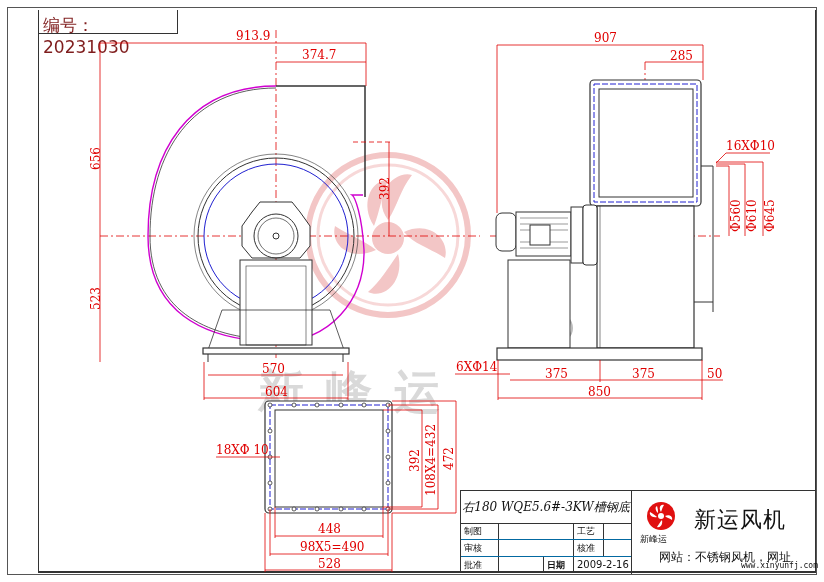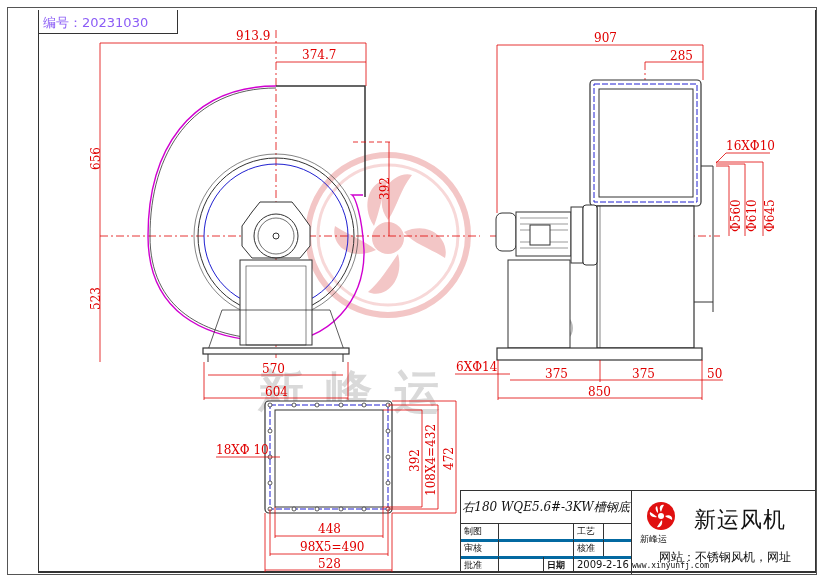--- a/index.html
+++ b/index.html
@@ -1,32 +1,32 @@
 <!DOCTYPE html>
 <html><head>
 <meta charset="utf-8">
 <style>
   html, body { margin:0; padding:0; background:#ffffff; }
   body { width:824px; height:582px; position:relative; overflow:hidden; font-family:"DejaVu Serif", serif; }
   .sheet { position:absolute; left:0; top:0; width:824px; height:582px; }
   .frame-outer { position:absolute; left:7px; top:7px; width:810px; height:568px; border:1px solid #555; box-sizing:border-box; }
   .frame-inner { position:absolute; left:38px; top:10px; width:778px; height:563px; border-left:1.5px solid #333; border-bottom:2px solid #333; border-right:1.5px solid #333; box-sizing:border-box; }
-  .id-box { position:absolute; left:38px; top:10px; width:140px; height:24px; border:1.5px solid #333; border-top:none; box-sizing:border-box; font-family:"DejaVu Sans", sans-serif; font-size:13px; padding:4px 0 0 4px; color:#8b5cf6; }
+  .id-box { position:absolute; left:38px; top:10px; width:140px; height:24px; border:1.5px solid #333; border-top:none; box-sizing:border-box; font-family:"DejaVu Sans", sans-serif; font-size:17px; padding:4px 0 0 4px; color:#7f1d1d; }
   svg.drawing { position:absolute; left:0; top:0; }
   .dim { font-family:"DejaVu Serif", serif; font-size:12px; fill:#e00000; }
   .title-block { position:absolute; left:460px; top:490px; width:356px; height:83px; border-left:1.5px solid #333; border-top:1.5px solid #333; box-sizing:border-box; font-family:"DejaVu Sans", sans-serif; color:#111; }
   .tb-left { position:absolute; left:0; top:0; width:170px; height:83px; }
   .tb-title { position:absolute; left:0; top:0; width:170px; height:32px; border-bottom:1px solid #333; font-family:"DejaVu Serif", serif; font-size:12px; display:flex; align-items:center; justify-content:center;font-style:italic; }
-  .tb-row { position:absolute; left:0; width:170px; height:16px; border-bottom:3px solid #0369a1; font-size:9px; }
+  .tb-row { position:absolute; left:0; width:170px; height:16px; border-bottom:1px solid #0369a1; font-size:9px; }
   .tb-cell { position:absolute; top:0; height:16px; line-height:16px; border-right:1px solid #333; box-sizing:border-box; padding-left:3px; }
   .tb-right { position:absolute; left:170px; top:0; width:186px; height:83px; border-left:1.5px solid #333; box-sizing:border-box; }
   .brand { position:absolute; left:62px; top:14px; font-size:22px; font-family:"DejaVu Sans", sans-serif; letter-spacing:1px; }
   .logo-sub { position:absolute; left:8px; top:42px; font-size:9px; }
   .site1 { position:absolute; left:0; width:186px; top:58px; text-align:center; font-size:12px; }
-  .site2 { position:absolute; left:0; width:186px; top:70px; text-align:left; font-size:8px; font-family:"DejaVu Sans Mono", monospace; }
+  .site2 { position:absolute; left:0; width:186px; top:70px; text-align:right; font-size:8px; font-family:"DejaVu Sans Mono", monospace; }
 </style>
 </head>
 <body>
 
 <div class="sheet">
   <div class="frame-outer"></div>
   <div class="frame-inner"></div>
   <div class="id-box">编号：20231030</div>
 
   <svg class="drawing" width="824" height="582" viewBox="0 0 824 582">

